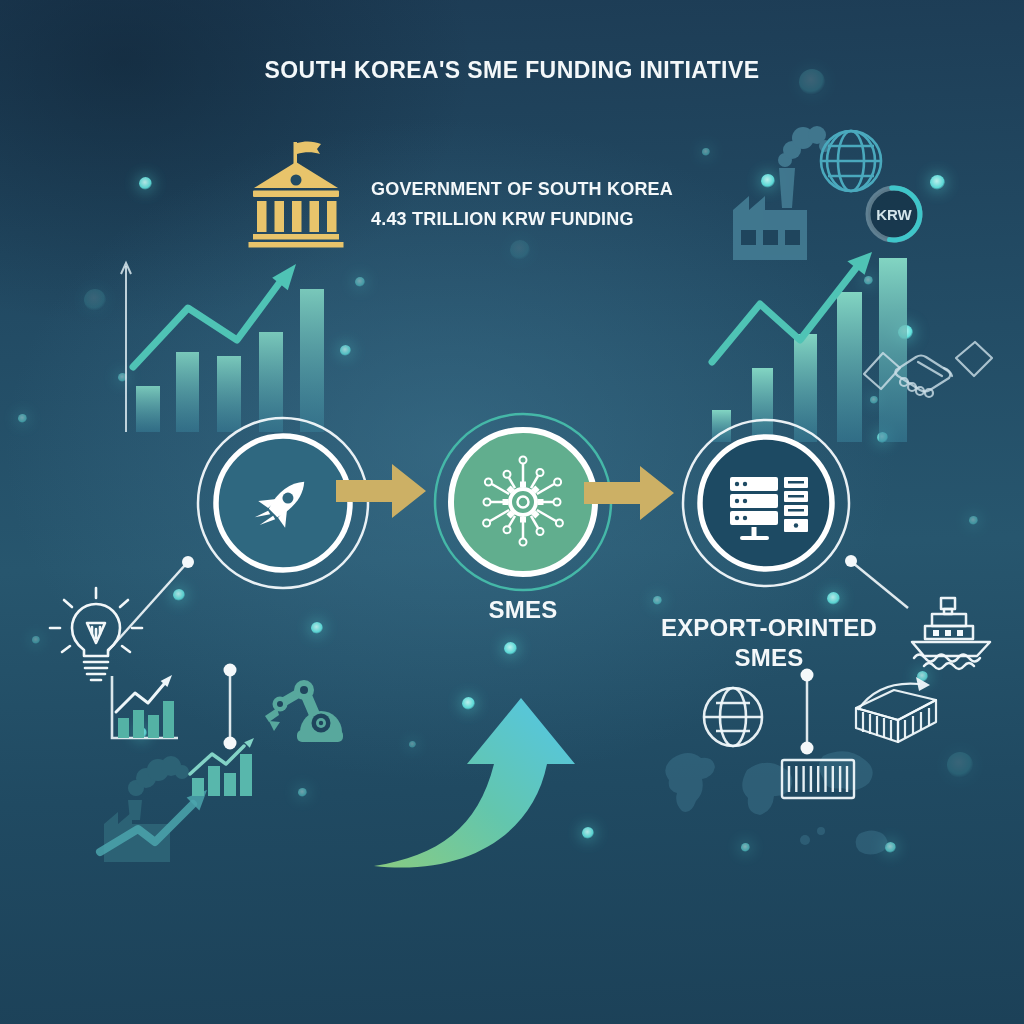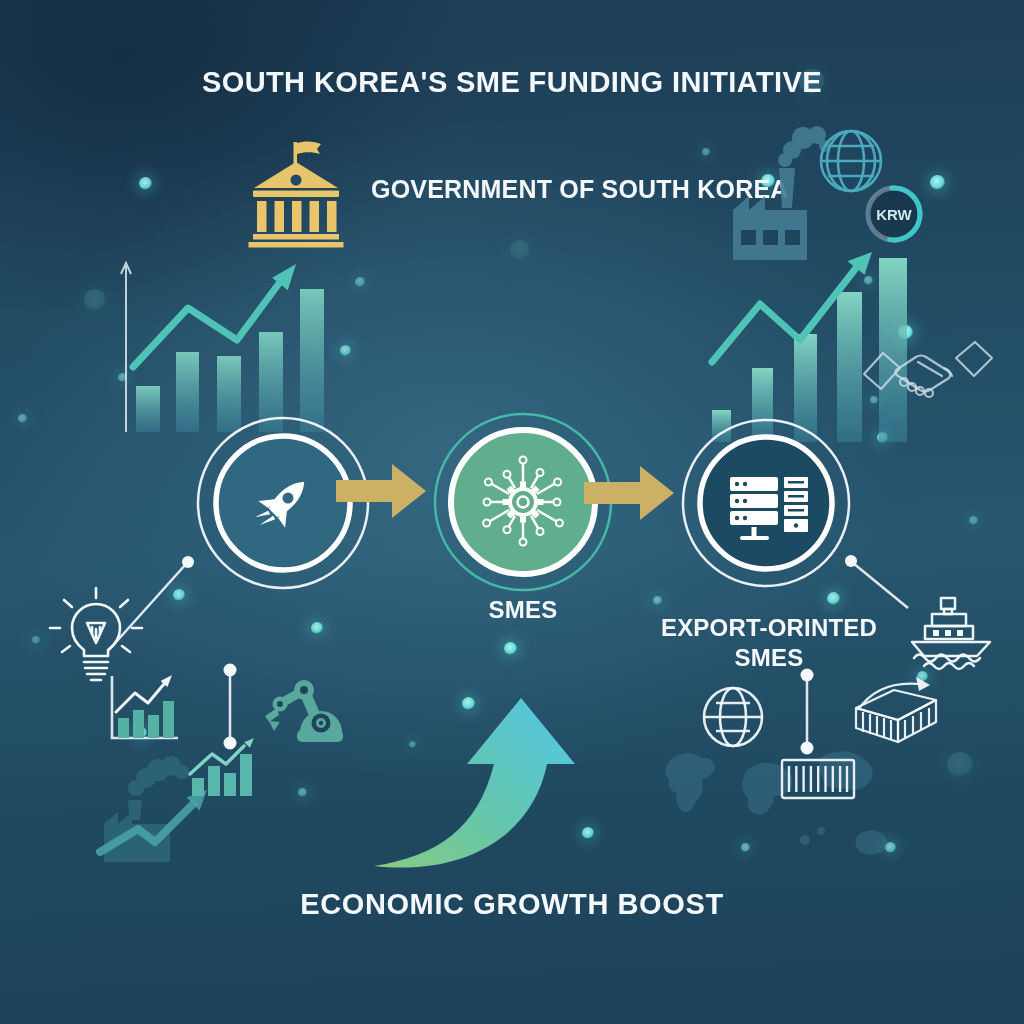--- a/index.html
+++ b/index.html
@@ -8,22 +8,22 @@
     font-family:"Liberation Sans",sans-serif;color:var(--text-white,#f4f8fa);
     background:
       radial-gradient(ellipse 620px 460px at 44% 44%, rgba(70,128,156,.45), rgba(70,128,156,0) 72%),
       radial-gradient(ellipse 500px 380px at 12% 6%, rgba(10,26,42,.45), rgba(10,26,42,0) 70%),
       linear-gradient(178deg,#1d3c55 0%,#234d66 34%,#27566e 54%,#204a62 76%,#1c4158 100%);
   }
   .abs{position:absolute;}
   .dot{position:absolute;border-radius:50%;pointer-events:none;
     background:radial-gradient(circle at 45% 40%, #c4f8f4, var(--glow-dot,#5fe0dc) 55%, rgba(95,224,220,0) 76%);
     box-shadow:0 0 14px 3px rgba(90,220,215,.35);}
-  .title{top:66px;left:0;width:1024px;text-align:center;font-weight:700;font-size:29px;letter-spacing:.4px;}
-  .gov{left:371px;top:174px;font-weight:700;font-size:25px;line-height:30px;letter-spacing:.2px;}
+  .title{top:57px;left:0;width:1024px;text-align:center;font-weight:700;font-size:23px;letter-spacing:.4px;}
+  .gov{left:371px;top:174px;font-weight:700;font-size:18px;line-height:30px;letter-spacing:.2px;}
   .node-label{font-weight:700;font-size:24px;line-height:30px;text-align:center;letter-spacing:.2px;}
   .caption{top:888px;left:0;width:1024px;text-align:center;font-weight:700;font-size:29px;letter-spacing:.6px;}
   svg{display:block;overflow:visible;}
 </style>
 </head>
 <body>
 
 <div class="stage">
 
   <div id="dots-layer" class="abs" style="left:0;top:0;width:1024px;height:1024px;">
@@ -85,20 +85,21 @@
         <rect x="61.5" y="61" width="9.5" height="31"></rect>
       <rect x="79" y="61" width="9.5" height="31"></rect>
       <rect x="5" y="94" width="86" height="5.5"></rect>
       <rect x=".5" y="102" width="95" height="5.5"></rect>
     </g>
     <circle cx="48" cy="40" r="5.5" fill="var(--hole)"></circle>
   </svg>
 
   <div class="abs gov">
     <div>GOVERNMENT OF SOUTH KOREA</div>
+    <div>4.43 TRILLION KRW FUNDING</div>
   </div>
 
   <svg class="abs" style="left:722px;top:122px;" width="115" height="140" viewBox="0 0 115 140">
     <g fill="var(--steel-icon)" opacity=".9">
       <circle cx="63" cy="38" r="7"></circle>
         <circle cx="70" cy="28" r="9"></circle>
         <circle cx="81" cy="16" r="11"></circle>
       <circle cx="95" cy="13" r="9"></circle>
         <circle cx="103" cy="24" r="6"></circle>
       <polygon points="57,46 73,46 70,86 60,86"></polygon>
@@ -446,15 +447,14 @@
       <line x1="25.6" y1="12" x2="25.6" y2="38"></line>
         <line x1="32.9" y1="12" x2="32.9" y2="38"></line>
       <line x1="40.2" y1="12" x2="40.2" y2="38"></line>
         <line x1="47.5" y1="12" x2="47.5" y2="38"></line>
       <line x1="54.8" y1="12" x2="54.8" y2="38"></line>
         <line x1="62.1" y1="12" x2="62.1" y2="38"></line>
       <line x1="69" y1="12" x2="69" y2="38"></line>
     </g>
   </svg>
 
-  <div class="abs caption">ECONOMIC GROWTH BOOST</div>
 
 </div>
 
 </body></html>

